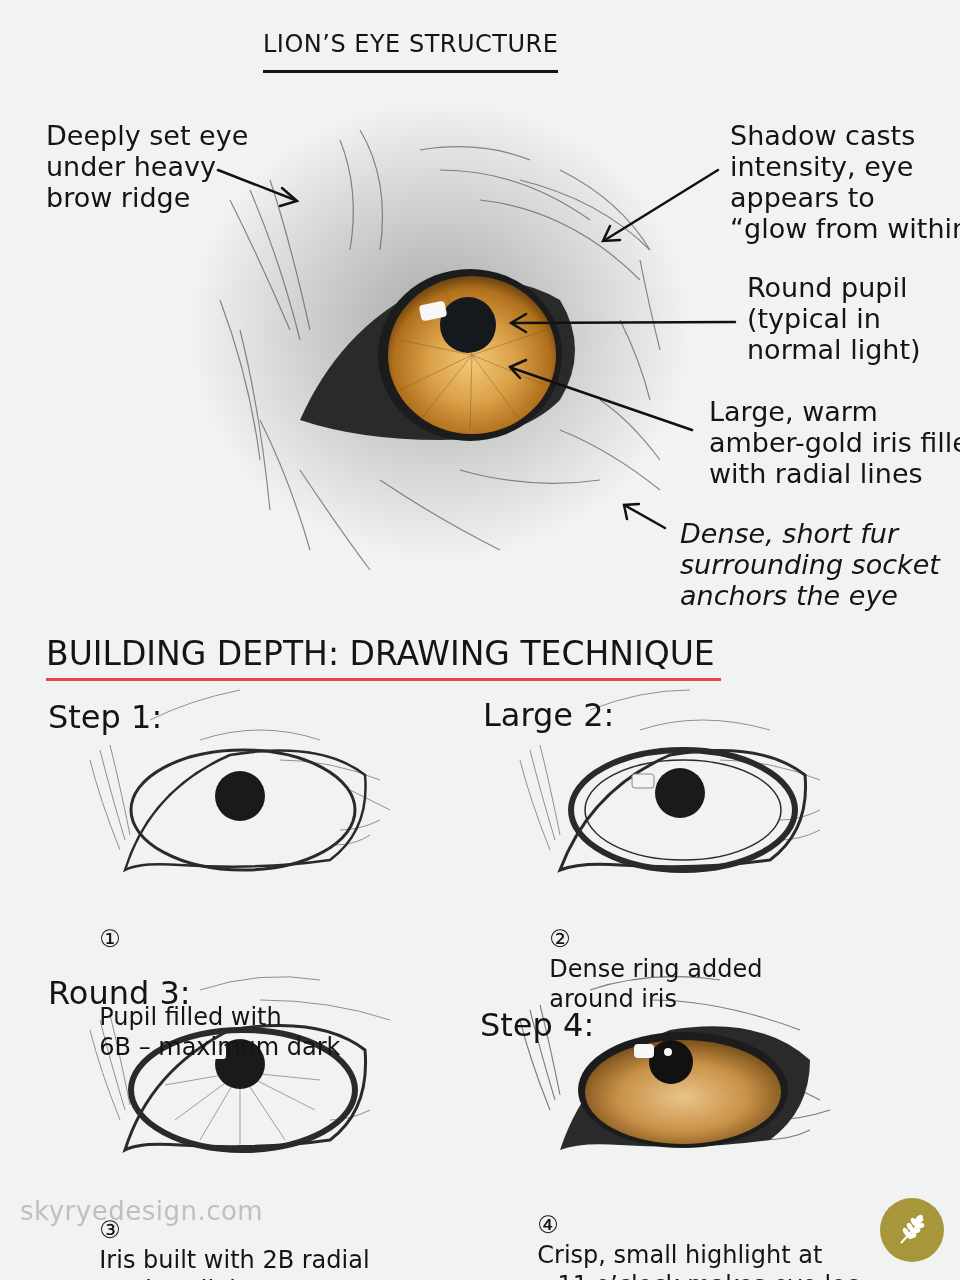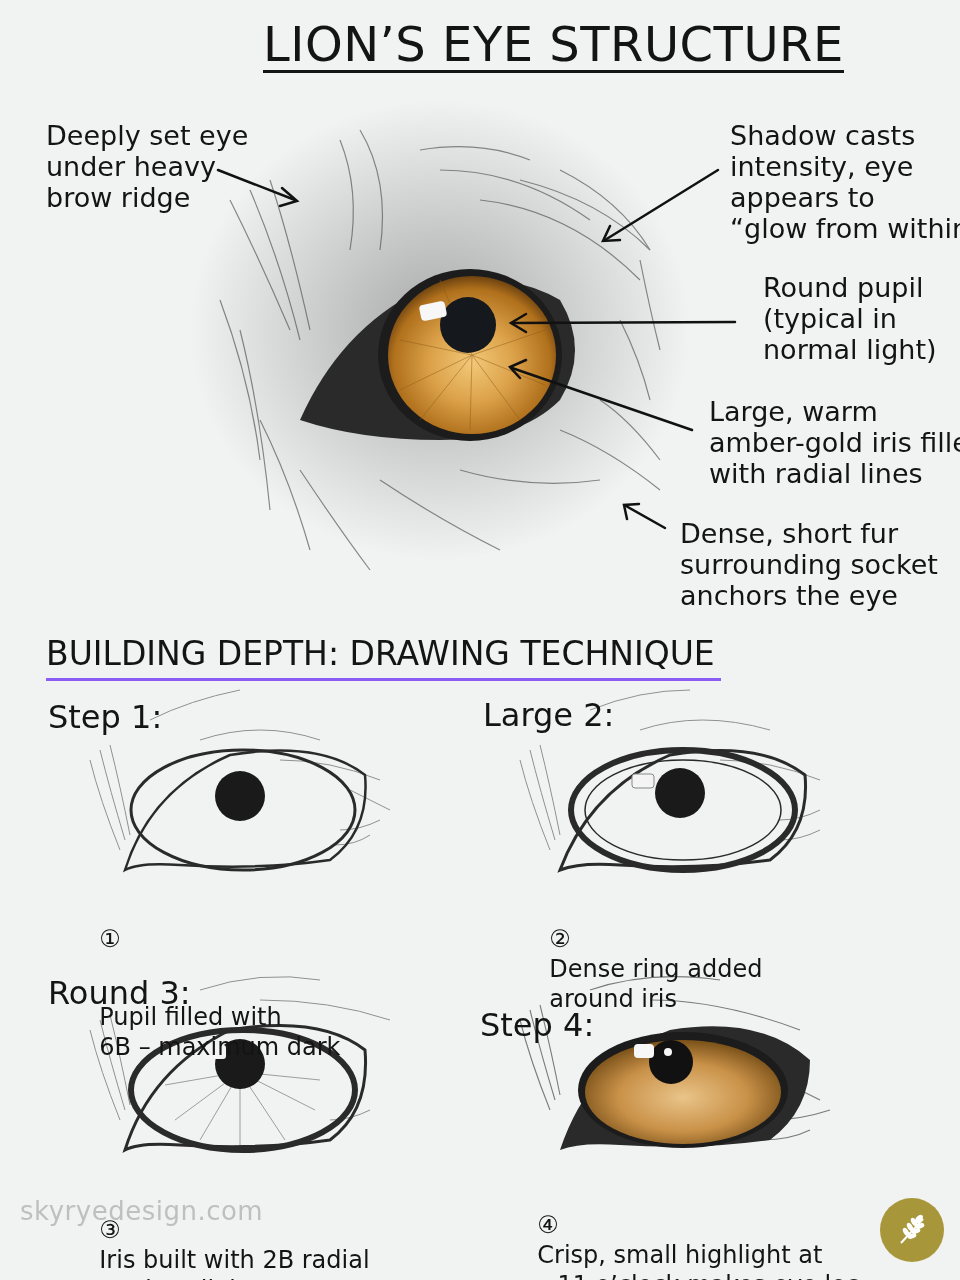--- a/index.html
+++ b/index.html
@@ -4,26 +4,26 @@
 <style>
   html, body { margin:0; padding:0; }
   body {
     width:960px; height:1280px; overflow:hidden; position:relative;
     background:#f1f2f2;
     font-family:"DejaVu Sans", sans-serif;
     color:#141414;
   }
   .abs { position:absolute; }
   .title {
-    left:263px; top:22px; font-size:48px; letter-spacing:0.5px; white-space:nowrap;
+    left:263px; top:22px; font-size:24px; letter-spacing:0.5px; white-space:nowrap;
     padding-bottom:4px; border-bottom:3px solid #141414; line-height:44px;
   }
   .section-title {
     left:46px; top:634px; font-size:33px; white-space:nowrap; line-height:40px;
-    padding-bottom:4px; border-bottom:3px solid #8b5cf6; padding-right:6px;
+    padding-bottom:4px; border-bottom:3px solid #ef4444; padding-right:6px;
   }
   .label { font-size:27px; line-height:31px; white-space:pre; }
   .step-label { font-size:32px; line-height:30px; }
   .caption { font-size:24px; line-height:30px; white-space:pre; }
   svg { position:absolute; left:0; top:0; }
   .watermark {
     left:20px; top:1196px; font-size:26px; color:rgba(150,150,150,0.55);
     letter-spacing:0.5px; white-space:nowrap;
   }
   .badge {
@@ -191,27 +191,27 @@
   </g>
 </svg>
 
 <div class="abs label" style="left:46px;top:120px;">Deeply set eye
 under heavy
 brow ridge</div>
 <div class="abs label" style="left:730px;top:120px;">Shadow casts
 intensity, eye
 appears to
 “glow from within”</div>
-<div class="abs label" style="left:747px;top:272px;margin-left:16px;">Round pupil
+<div class="abs label" style="left:747px;top:272px;">Round pupil
 (typical in
 normal light)</div>
 <div class="abs label" style="left:709px;top:396px;">Large, warm
 amber-gold iris filled
 with radial lines</div>
-<div class="abs label" style="left:680px;top:518px;">Dense, short fur
+<div class="abs label" style="left:680px;top:518px;font-style:italic;">Dense, short fur
 surrounding socket
 anchors the eye</div>
 
 <div class="abs section-title">BUILDING DEPTH: DRAWING TECHNIQUE</div>
 
 <div class="abs step-label" style="left:48px;top:702px;">Step 1:</div>
 <div class="abs step-label" style="left:483px;top:700px;">Large 2:</div>
 <div class="abs step-label" style="left:48px;top:978px;">Round 3:</div>
 <div class="abs step-label" style="left:480px;top:970px;margin-top:40px;">Step 4:</div>
 

